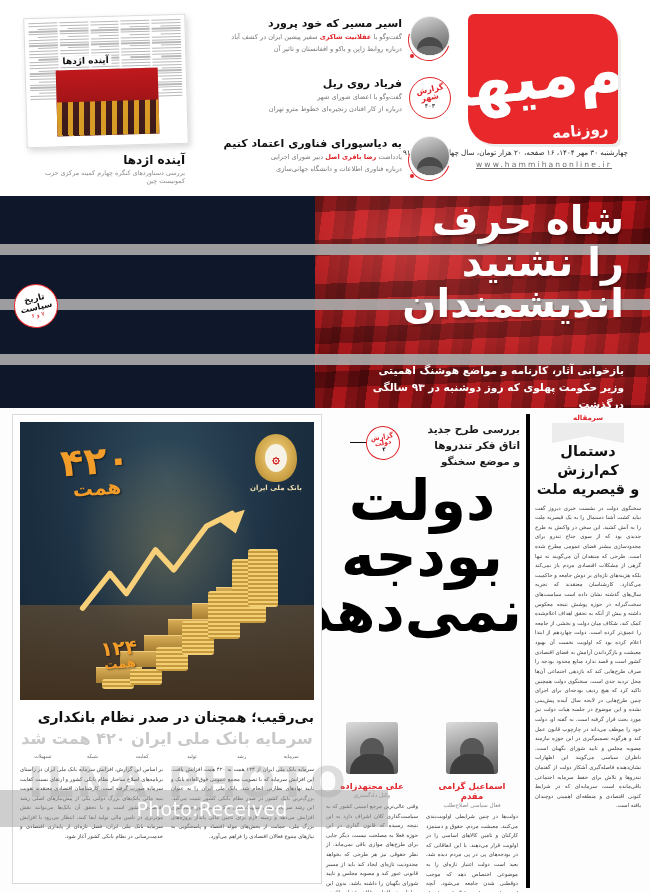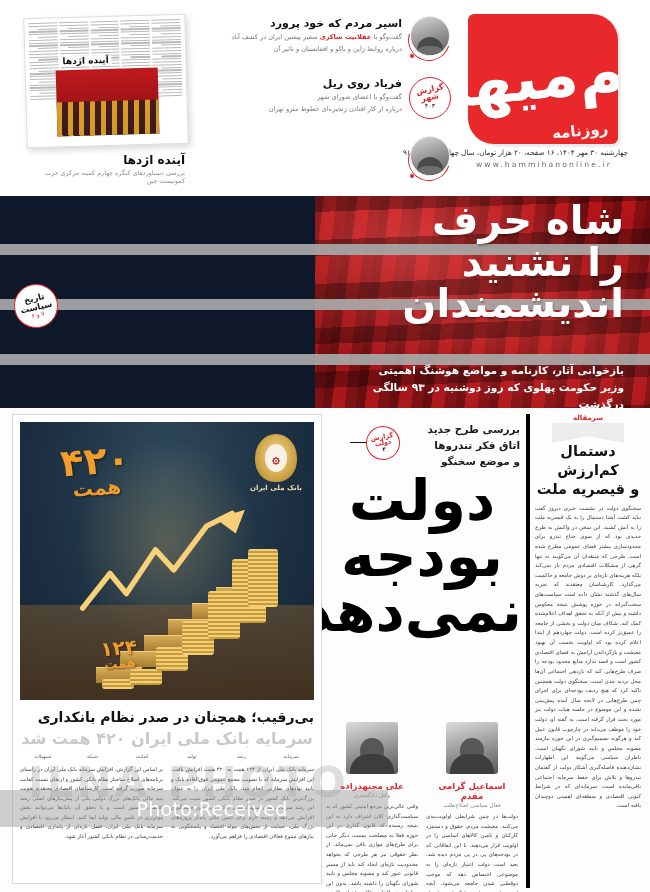--- a/index.html
+++ b/index.html
@@ -77,20 +77,21 @@
     white-space: nowrap;
     direction: rtl;
   }
   .masthead-url {
     margin-top: 3px;
     text-align: center;
     font-size: 7.6px;
     color: #6d6d6d;
     letter-spacing: 2.1px;
     direction: ltr;
+    text-decoration: underline;
   }
 
   
   .teasers {
     position: absolute;
     right: 198px; top: 16px;
     width: 228px; height: 172px;
     display: flex; flex-direction: column;
     justify-content: space-between;
   }
@@ -552,21 +553,21 @@
 
     <div class="teasers">
 
       <div class="teaser">
         <div class="teaser-thumb">
           <div class="teaser-avatar"></div>
           <div class="teaser-arc"></div>
           <div class="teaser-dot"></div>
         </div>
         <div class="teaser-text">
-          <div class="teaser-title">اسیر مردم که خود پرورد</div>
+          <div class="teaser-title">اسیر مسیر که خود پرورد</div>
           <div class="teaser-line"><span>گفت‌وگو با </span><span class="hl">عقلانیت شاکری</span><span> سفیر پیشین ایران در کشف آباد</span></div>
           <div class="teaser-line">درباره روابط ژاپن و باکو و افغانستان و تاثیر آن</div>
         </div>
       </div>
 
       <div class="teaser">
         <div class="teaser-thumb">
           <div class="badge-round">
             <span class="b1">گزارش</span>
             <span class="b2">شهر</span>
@@ -578,20 +579,25 @@
           <div class="teaser-line">گفت‌وگو با اعضای شورای شهر</div>
           <div class="teaser-line">درباره از کار افتادن زنجیره‌ای خطوط مترو تهران</div>
         </div>
       </div>
 
       <div class="teaser">
         <div class="teaser-thumb">
           <div class="teaser-avatar"></div>
           <div class="teaser-arc"></div>
           <div class="teaser-dot"></div>
+        </div>
+        <div class="teaser-text">
+          <div class="teaser-title">به دیاسپورای فناوری اعتماد کنیم</div>
+          <div class="teaser-line"><span>یادداشت </span><span class="hl">رضا باقری اصل</span><span> دبیر شورای اجرایی</span></div>
+          <div class="teaser-line">درباره فناوری اطلاعات و دانشگاه جهانی‌سازی</div>
         </div>
       </div>
 
     </div>
 
     <div class="magpromo">
       <div class="magpage">
         <div class="magcols">
           <div class="magcol">
               <div class="magline"></div>

